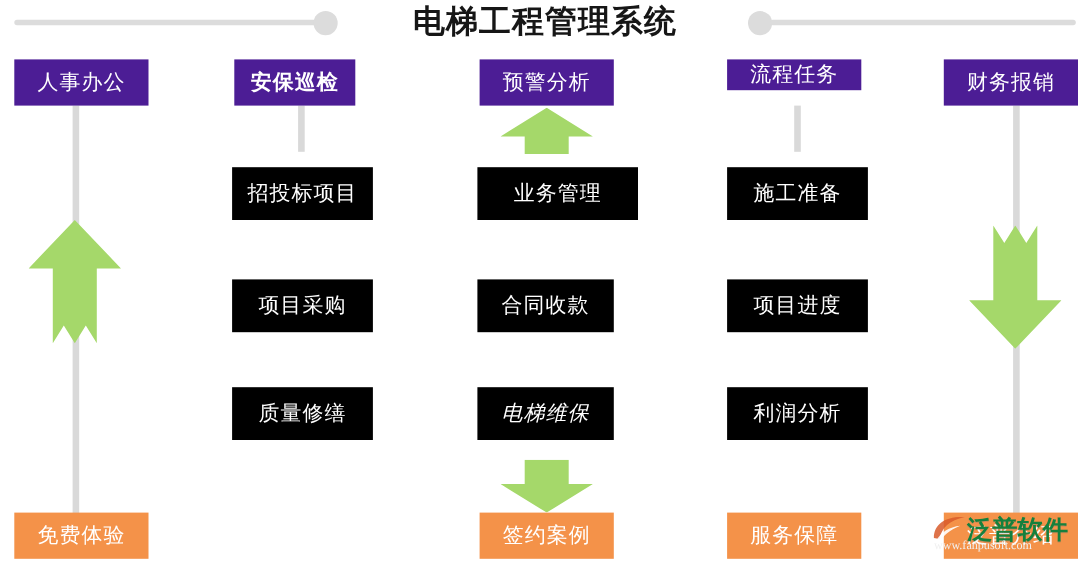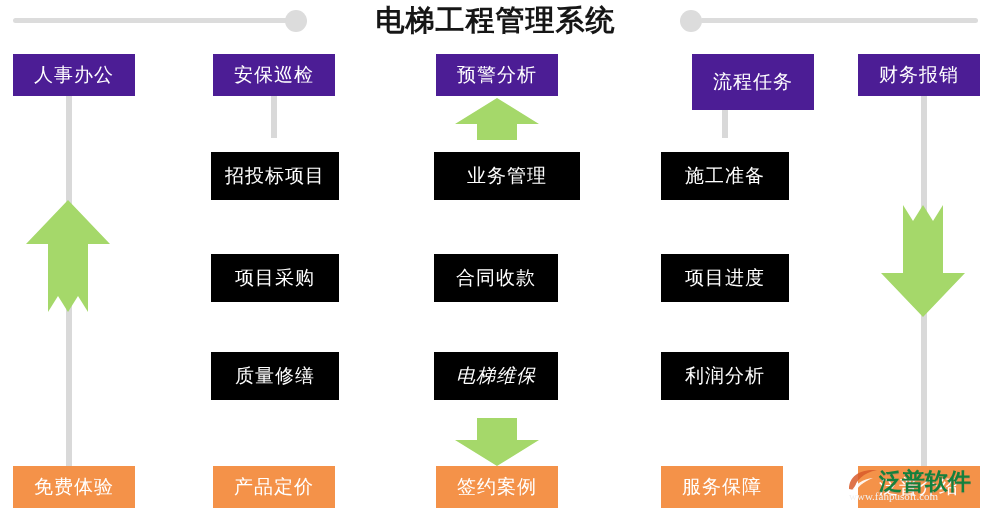--- a/index.html
+++ b/index.html
@@ -169,27 +169,27 @@
     <svg width="84" height="48" viewBox="0 0 84 48">
       <path d="M42 48 L0 22 L22 22 L22 0 L62 0 L62 22 L84 22 Z" fill="#a5d86a"></path>
     </svg>
   </div>
 
   <div id="green-frame" style="border-color: rgb(165, 216, 106);"></div>
 
   <div class="pill red" style="left:13px;  top:54px; width:122px; height:42px;">
     <span>人事办公</span>
   </div>
-  <div class="pill red" style="left:213px; top:54px; width:122px; height:42px;">
+  <div class="pill red" style="left:213px; top:54px; width:110px; height:42px;font-weight:bold;">
     <span>安保巡检</span>
   </div>
   <div class="pill red" style="left:436px; top:54px; width:122px; height:42px;">
     <span>预警分析</span>
   </div>
-  <div class="pill red" style="left:692px; top:54px; width:122px; height:56px;">
+  <div class="pill red" style="left:661px; top:54px; width:122px; height:28px;">
     <span>流程任务</span>
   </div>
   <div class="pill red" style="left:858px; top:54px; width:122px; height:42px;">
     <span>财务报销</span>
   </div>
 
   <div class="pill teal" style="left:211px; top:152px; width:128px; height:48px;">
     <span>招投标项目</span>
   </div>
   <div class="pill teal" style="left:434px; top:152px; width:146px; height:48px;">
@@ -214,23 +214,20 @@
   </div>
   <div class="pill teal" style="left:434px; top:352px; width:124px; height:48px;font-style:italic;">
     <span>电梯维保</span>
   </div>
   <div class="pill teal" style="left:661px; top:352px; width:128px; height:48px;">
     <span>利润分析</span>
   </div>
 
   <div class="pill orange" style="left:13px;  top:466px; width:122px; height:42px;">
     <span>免费体验</span>
-  </div>
-  <div class="pill orange" style="left:213px; top:466px; width:122px; height:42px;">
-    <span>产品定价</span>
   </div>
   <div class="pill orange" style="left:436px; top:466px; width:122px; height:42px;">
     <span>签约案例</span>
   </div>
   <div class="pill orange" style="left:661px; top:466px; width:122px; height:42px;">
     <span>服务保障</span>
   </div>
   <div class="pill orange" style="left:858px; top:466px; width:122px; height:42px;">
     <span>泛普介绍</span>
   </div>

